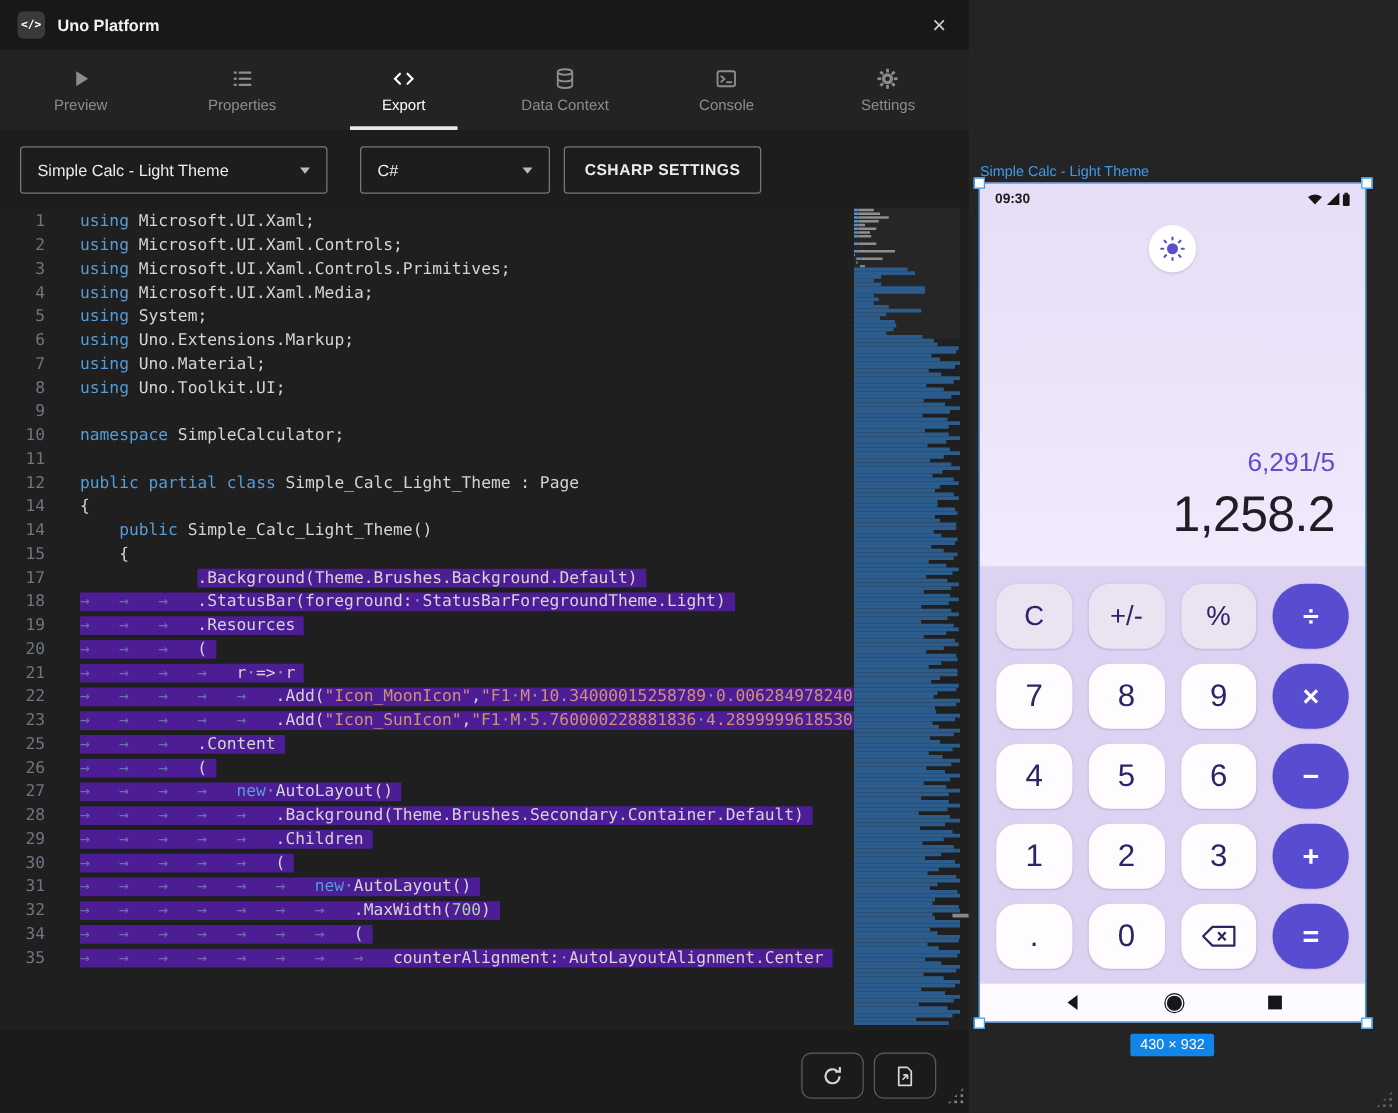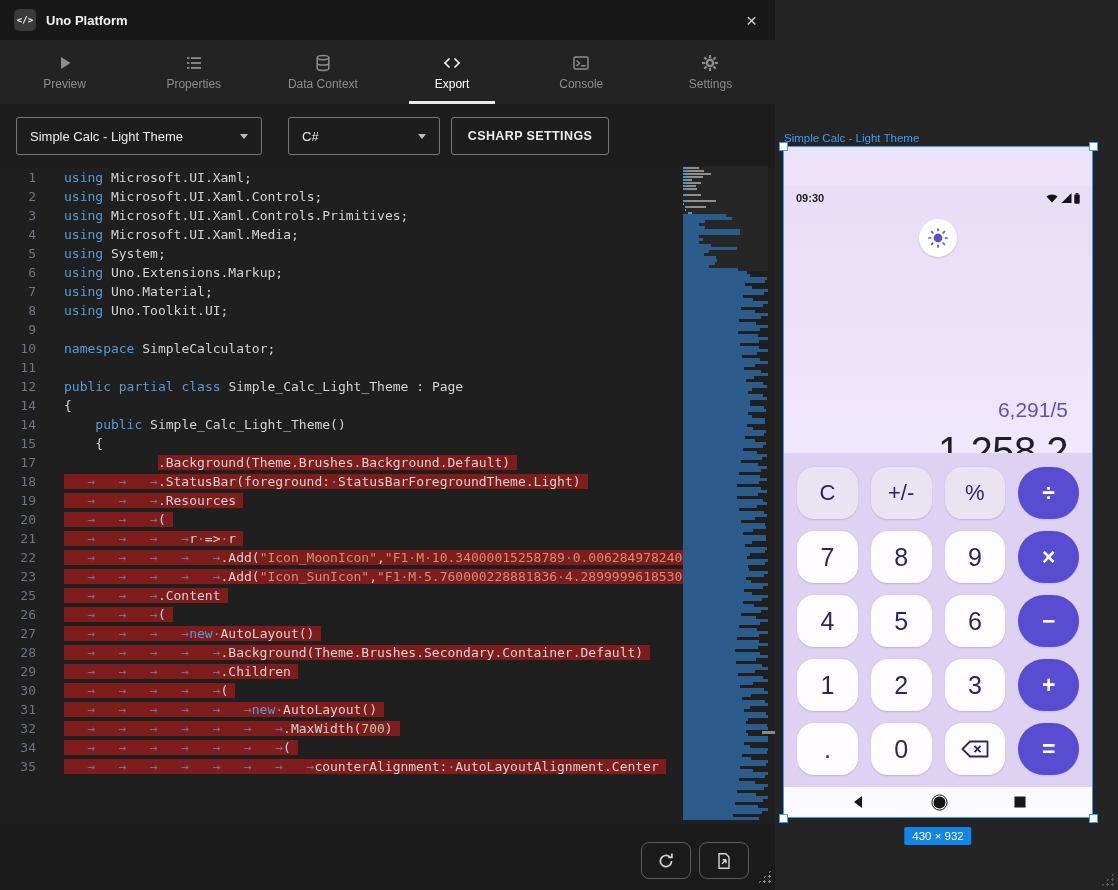--- a/index.html
+++ b/index.html
@@ -33,21 +33,21 @@
     background:transparent; color:#ececec; font-size:12.5px; font-weight:bold; letter-spacing:.4px;
     font-family:"Liberation Sans",sans-serif; cursor:pointer; }
 
   .codewrap { position:absolute; top:168px; left:0; width:775px; height:656px; overflow:hidden;
     background:#1f1f1f; font:13px/19px "DejaVu Sans Mono",monospace; }
   .cline { height:19px; display:flex; white-space:pre; }
   .gut { flex:none; width:64px; padding-right:28px; text-align:right; color:#6e7681; user-select:none; }
   .ctx { flex:1; white-space:pre; }
   .tk  { color:#d4d4d4; } .tkk { color:#569cd6; } .tks { color:#ce9178; }
   .tkn { color:#b5cea8; } .tkw { color:#7e9cb9; }
-  .sel { background:#7f1d1d; padding-right:7px;text-align:right; }
+  .sel { background:#4c1d95; padding-right:7px; }
   .arw { display:inline-block; width:4ch; color:#7e9cb9; opacity:.65; }
 
   .minimap { position:absolute; top:166px; left:683px; width:85px; height:654px; background:#1f1f1f; overflow:hidden; cursor:pointer; }
   .mmview { position:absolute; top:0; left:0; right:0; height:105px; background:rgba(255,255,255,.035); }
   .mml { height:3px; position:relative; }
   .mml i { display:inline-block; height:2px; vertical-align:top; margin-top:.5px; }
   .mm-k { background:#5a8fc0; width:4px; }
   .mm-t { background:#8f8f8f; }
   .mm-s { background:#2c5c8c; height:3px !important; margin-top:0 !important; }
   .ovrmark { position:absolute; left:762px; top:731px; width:13px; height:3px; background:#8a8a8a; }
@@ -60,21 +60,21 @@
     clip-path:polygon(100% 0, 100% 100%, 0 100%); cursor:nwse-resize; }
 
   
   .stage { position:absolute; left:775px; top:0; width:343px; height:890px; background:#242424; }
   .flabel { position:absolute; left:9px; top:132px; font-size:11.5px; color:#3d9bef; cursor:pointer; }
   .frame { position:absolute; left:8px; top:146px; width:310px; height:672px; border:1.5px solid #3d9bef;
     background:#ece2f9; overflow:hidden; cursor:move; }
   .handle { position:absolute; width:9px; height:9px; background:#fff; border:1.5px solid #3d9bef; z-index:5; cursor:pointer; }
 
   .apptop { position:absolute; top:0; left:0; right:0; height:306px;
-    background:linear-gradient(180deg,#e7ddf6 0%, #f1e9fc 100%);margin-top:39px; }
+    background:linear-gradient(180deg,#e7ddf6 0%, #f1e9fc 100%); }
   .sbar { position:absolute; top:0; left:0; right:0; height:24px; display:flex; align-items:center;
     justify-content:space-between; padding:0 12px; }
   .stime { font-size:11px; font-weight:bold; color:#1b1b1b; }
   .sicons { display:flex; align-items:center; gap:2.5px; }
   .sunbtn { position:absolute; top:33px; left:50%; transform:translateX(-50%); width:38px; height:38px;
     border-radius:50%; background:#fff; box-shadow:0 1px 2px rgba(0,0,0,.15);
     display:flex; align-items:center; justify-content:center; cursor:pointer; }
   .display { position:absolute; top:212px; right:24px; text-align:right; }
   .expr { font-size:21px; color:#5b50c8; margin-bottom:7px; }
   .result { font-size:40px; color:#1f1d26; letter-spacing:-.5px; }
@@ -121,38 +121,38 @@
             <rect x="2" y="3.2" width="2.4" height="1.8"></rect>
             <rect x="6" y="3.2" width="10" height="1.8"></rect>
             <rect x="2" y="8.1" width="2.4" height="1.8"></rect>
             <rect x="6" y="8.1" width="10" height="1.8"></rect>
             <rect x="2" y="13" width="2.4" height="1.8"></rect>
             <rect x="6" y="13" width="10" height="1.8"></rect>
           </svg>
         </span>
         <span>Properties</span>
       </div>
+      <div class="tab active">
+        <span>
+          <svg width="20" height="18" viewBox="0 0 20 18" fill="none" stroke="currentColor" stroke-width="1.7" stroke-linecap="round">
+            <path d="M7 5 L3 9 L7 13"></path>
+            <path d="M13 5 L17 9 L13 13"></path>
+          </svg>
+        </span>
+        <span>Export</span>
+      </div>
       <div class="tab">
         <span>
           <svg width="18" height="18" viewBox="0 0 18 18" fill="none" stroke="currentColor" stroke-width="1.5">
             <ellipse cx="9" cy="3.6" rx="5.8" ry="2.2"></ellipse>
             <path d="M3.2 3.6 V14.2 c0 1.2 2.6 2.2 5.8 2.2 s5.8-1 5.8-2.2 V3.6"></path>
             <path d="M3.2 8.9 c0 1.2 2.6 2.2 5.8 2.2 s5.8-1 5.8-2.2"></path>
           </svg>
         </span>
         <span>Data Context</span>
-      </div>
-      <div class="tab active">
-        <span>
-          <svg width="20" height="18" viewBox="0 0 20 18" fill="none" stroke="currentColor" stroke-width="1.7" stroke-linecap="round">
-            <path d="M7 5 L3 9 L7 13"></path>
-            <path d="M13 5 L17 9 L13 13"></path>
-          </svg>
-        </span>
-        <span>Export</span>
       </div>
       <div class="tab">
         <span>
           <svg width="18" height="18" viewBox="0 0 18 18" fill="none" stroke="currentColor" stroke-width="1.5">
             <rect x="2" y="3" width="14" height="12" rx="1.6"></rect>
             <path d="M5 7 l2.6 2.2 L5 11.4" stroke-linecap="round" stroke-linejoin="round"></path>
             <path d="M9.6 11.8 h3.6" stroke-linecap="round"></path>
           </svg>
         </span>
         <span>Console</span>

